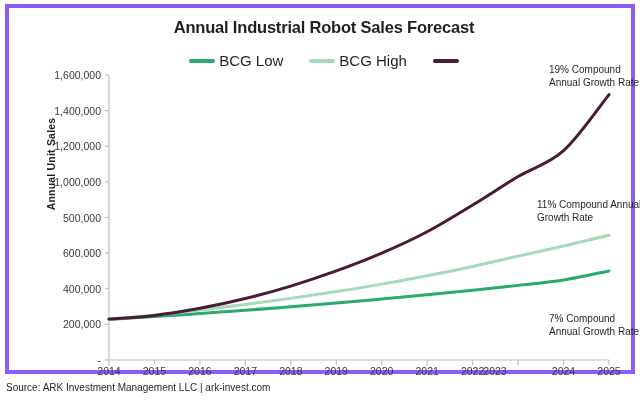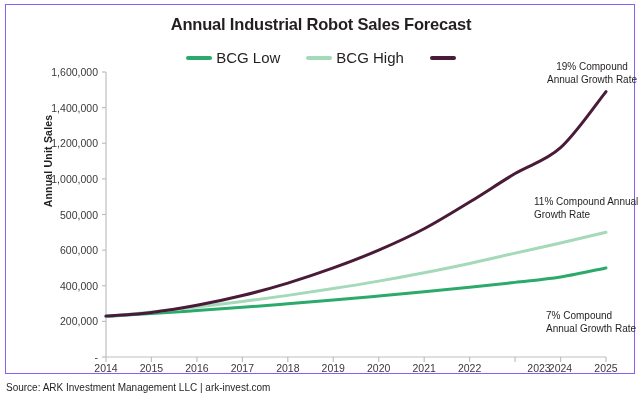--- a/index.html
+++ b/index.html
@@ -19,21 +19,21 @@
     height: 402px;
     background: #ffffff;
     box-sizing: border-box;
   }
   #chart-panel {
     position: absolute;
     left: 5px;
     top: 4px;
     width: 630px;
     height: 370px;
-    border: 1px solid #8b5cf6;
+    border: 4px solid #8b5cf6;
     background: #ffffff;
     box-sizing: border-box;
   }
   #chart-title {
     position: absolute;
     left: 0;
     top: 10px;
     width: 630px;
     text-align: center;
     font-size: 16.5px;
@@ -124,21 +124,21 @@
     font-size: 10.5px;
     color: #3a3a3a;
     transform: translateX(-50%);
   }
   .annotation {
     position: absolute;
     font-size: 10px;
     line-height: 12.5px;
     color: #231f20;
   }
-  #annotation-ark { left: 540px; top: 56px; width: 92px; text-align: center; }
+  #annotation-ark { left: 540px; top: 56px; width: 92px; }
   #annotation-high { left: 528px; top: 191px; width: 108px; }
   #annotation-low { left: 540px; top: 285px; width: 92px; margin-top: 20px; }
   #source-note {
     position: absolute;
     left: 6px;
     top: 382px;
     font-size: 10px;
     color: #231f20;
   }
 </style>
@@ -221,21 +221,21 @@
     <div id="xtick-labels">
         <div class="xtick-label" style="left: 0px; text-align: center;">2014</div>
         <div class="xtick-label" style="left: 45.4545px;">2015</div>
         <div class="xtick-label" style="left: 90.9091px;">2016</div>
         <div class="xtick-label" style="left: 136.364px;">2017</div>
         <div class="xtick-label" style="left: 181.818px;">2018</div>
         <div class="xtick-label" style="left: 227.273px;">2019</div>
         <div class="xtick-label" style="left: 272.727px;">2020</div>
         <div class="xtick-label" style="left: 318.182px;">2021</div>
         <div class="xtick-label" style="left: 363.636px;">2022</div>
-        <div class="xtick-label" style="left: 433px;">2023</div>
+        <div class="xtick-label" style="left: 386px;">2023</div>
         <div class="xtick-label" style="left: 454.545px;">2024</div>
         <div class="xtick-label" style="left: 500px;">2025</div>
       </div>
 
     <div class="annotation" id="annotation-ark">19% Compound Annual Growth Rate</div>
     <div class="annotation" id="annotation-high">11% Compound Annual Growth Rate</div>
     <div class="annotation" id="annotation-low">7% Compound Annual Growth Rate</div>
 
   </div>
 

